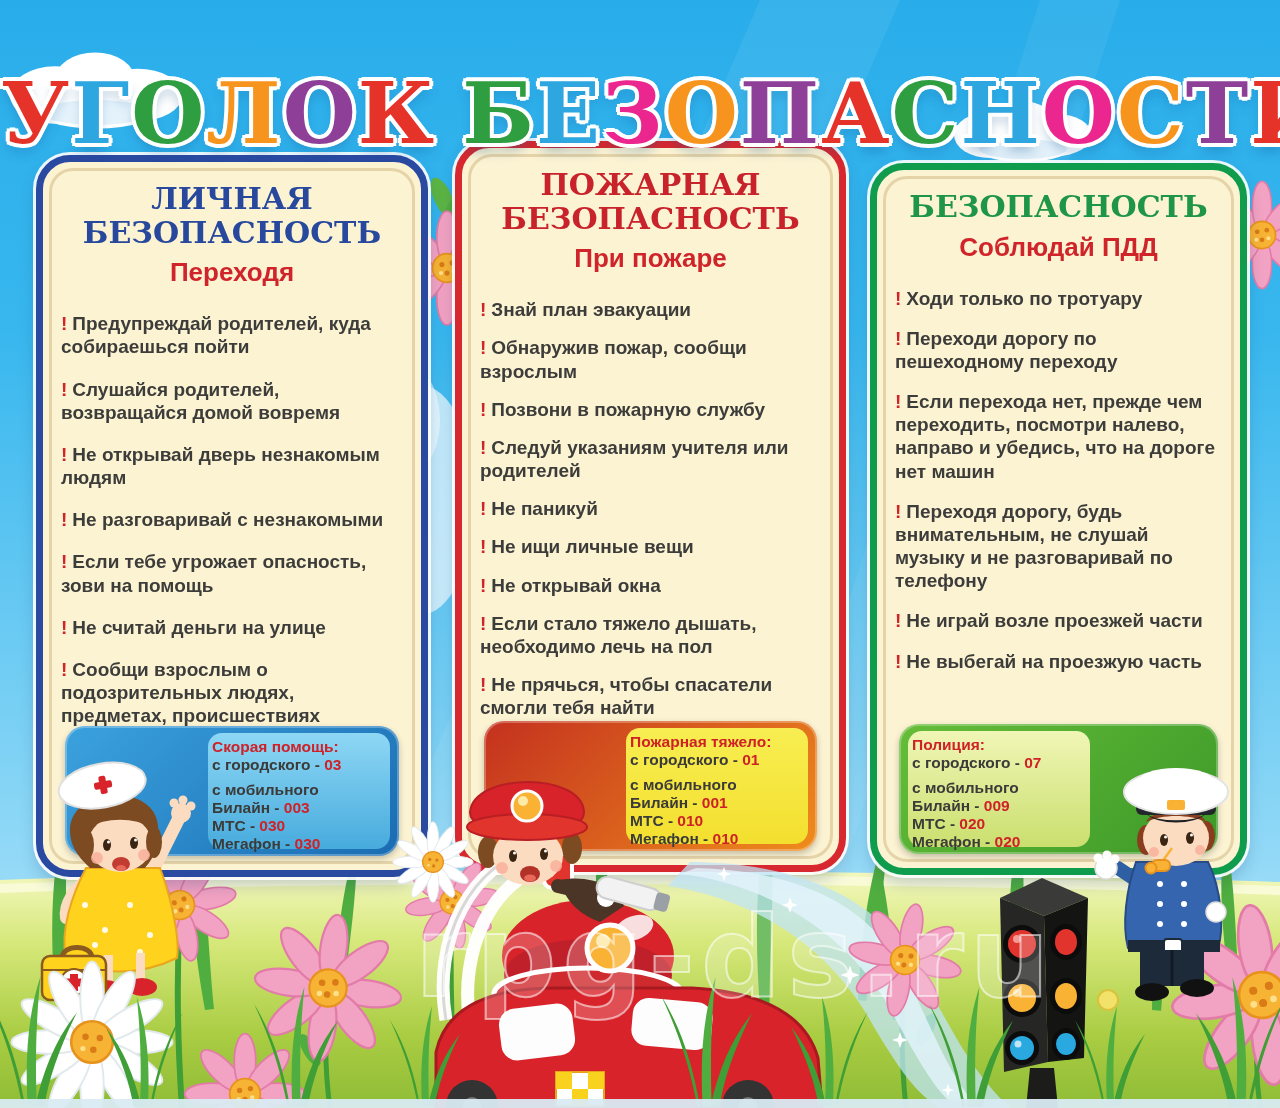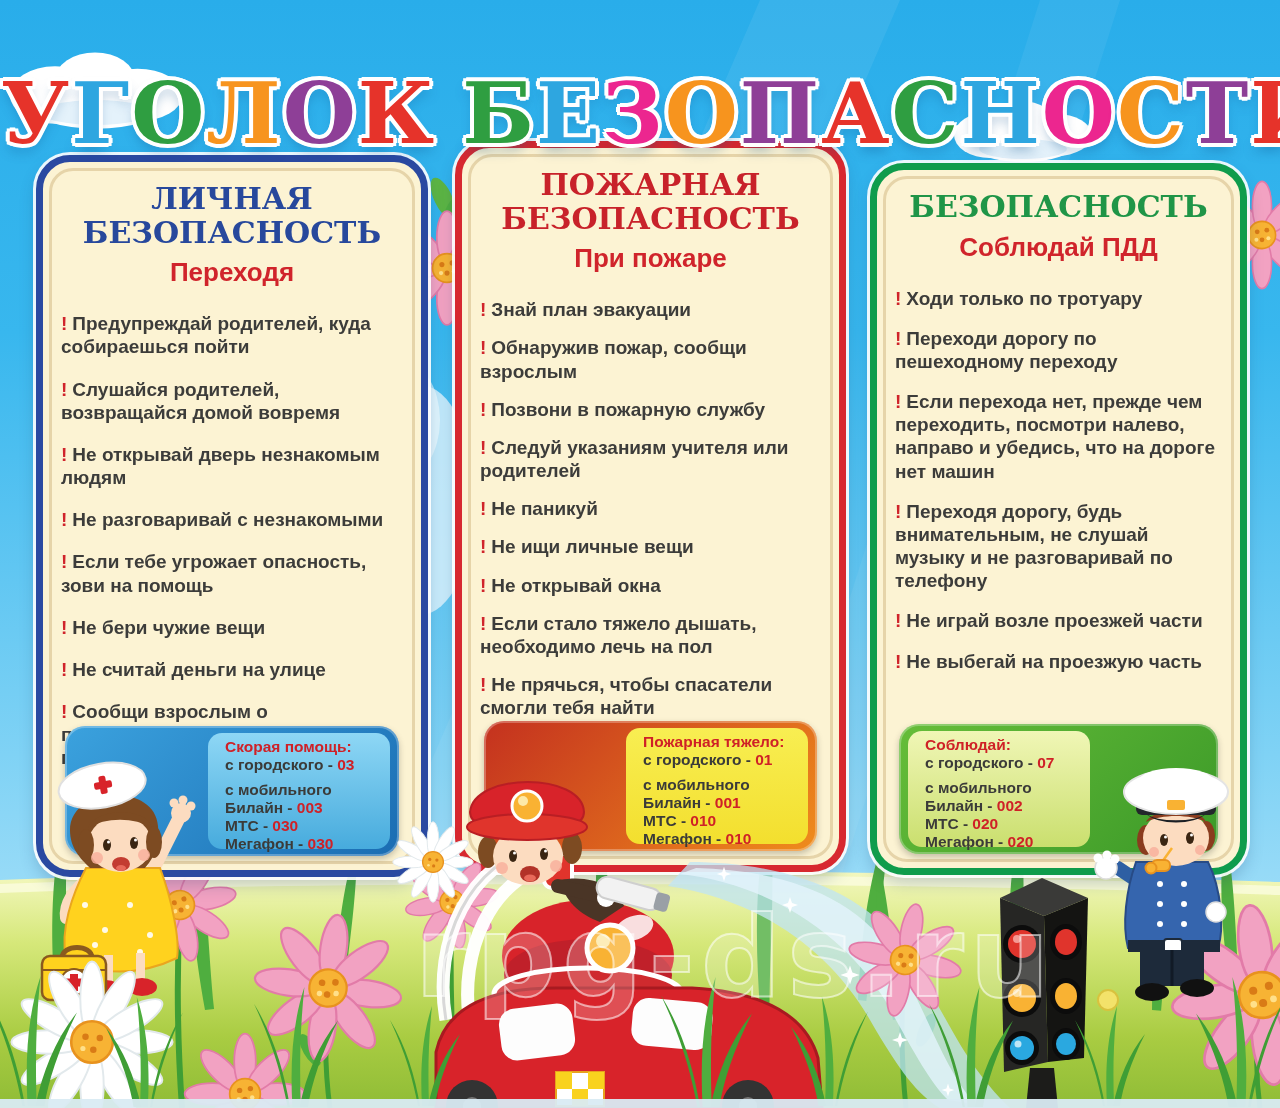--- a/index.html
+++ b/index.html
@@ -35,21 +35,21 @@
     margin:2px 0 24px;}
   .panel-items{list-style:none;margin:0;padding:0 18px;font-weight:bold;font-size:19px;
     line-height:1.22;color:#3c3c3a;}
   .panel-items li{margin-bottom:var(--gap);}
   .bang{color:#d0242b;margin-right:5px;}
 
   .phone-box{position:absolute;left:22px;right:22px;bottom:14px;height:130px;
     border-radius:20px;background:var(--boxbg);
     box-shadow:inset 0 0 0 2px rgba(255,255,255,.28),0 3px 6px rgba(30,30,30,.25);}
   .phone-inner{position:absolute;top:7px;bottom:7px;width:182px;border-radius:14px;
-    background:var(--innerbg);padding:5px 17px;box-sizing:border-box;
+    background:var(--innerbg);padding:5px 4px;box-sizing:border-box;
     font-size:15.5px;line-height:1.16;color:#3b3b39;font-weight:bold;}
   .inner-right .phone-inner{right:9px;}
   .inner-left .phone-inner{left:9px;}
   .phone-service{color:#cf2127;}
   .phone-number{color:#cf2127;}
   .phone-mobile{margin-top:7px;}
 
   
   .watermark{position:absolute;left:415px;top:892px;z-index:5;pointer-events:none;
     font-family:"DejaVu Sans",sans-serif;font-weight:bold;font-size:112px;letter-spacing:6px;
@@ -203,21 +203,20 @@
           <div>ЛИЧНАЯ</div>
           <div>БЕЗОПАСНОСТЬ</div>
         </h2>
       <div class="panel-subtitle">Переходя</div>
       <ul class="panel-items">
           <li><span class="bang">!</span>Предупреждай родителей, куда собираешься пойти</li>
           <li><span class="bang">!</span>Слушайся родителей, возвращайся домой вовремя</li>
           <li><span class="bang">!</span>Не открывай дверь незнакомым людям</li>
           <li><span class="bang">!</span>Не разговаривай с незнакомыми</li>
           <li><span class="bang">!</span>Если тебе угрожает опасность, зови на помощь</li>
-          <li><span class="bang">!</span>Не бери чужие вещи</li>
           <li><span class="bang">!</span>Не считай деньги на улице</li>
           <li><span class="bang">!</span>Сообщи взрослым о подозрительных людях, предметах, происшествиях</li>
         </ul>
       <div class="phone-box inner-right">
         <div class="phone-inner">
           <div class="phone-service">Скорая помощь:</div>
           <div class="phone-line">
             <span>с городского - </span>
             <span class="phone-number">03</span>
           </div>
@@ -273,28 +272,28 @@
       <ul class="panel-items">
           <li><span class="bang">!</span>Ходи только по тротуару</li>
           <li><span class="bang">!</span>Переходи дорогу по пешеходному переходу</li>
           <li><span class="bang">!</span>Если перехода нет, прежде чем переходить, посмотри налево, направо и убедись, что на дороге нет машин</li>
           <li><span class="bang">!</span>Переходя дорогу, будь внимательным, не слушай музыку и не разговаривай по телефону</li>
           <li><span class="bang">!</span>Не играй возле проезжей части</li>
           <li><span class="bang">!</span>Не выбегай на проезжую часть</li>
         </ul>
       <div class="phone-box inner-left">
         <div class="phone-inner">
-          <div class="phone-service">Соблюдай:</div>
+          <div class="phone-service">Полиция:</div>
           <div class="phone-line">
             <span>с городского - </span>
             <span class="phone-number">07</span>
           </div>
           <div class="phone-mobile">с мобильного</div>
           <div class="phone-operators">
-              <div class="phone-line"><span>Билайн - </span><span class="phone-number">002</span></div>
+              <div class="phone-line"><span>Билайн - </span><span class="phone-number">009</span></div>
               <div class="phone-line"><span>МТС - </span><span class="phone-number">020</span></div>
               <div class="phone-line"><span>Мегафон - </span><span class="phone-number">020</span></div>
             </div>
         </div>
       </div>
     </section>
   </div>
 
   <svg class="scene front" viewBox="0 0 1280 1108">
 

